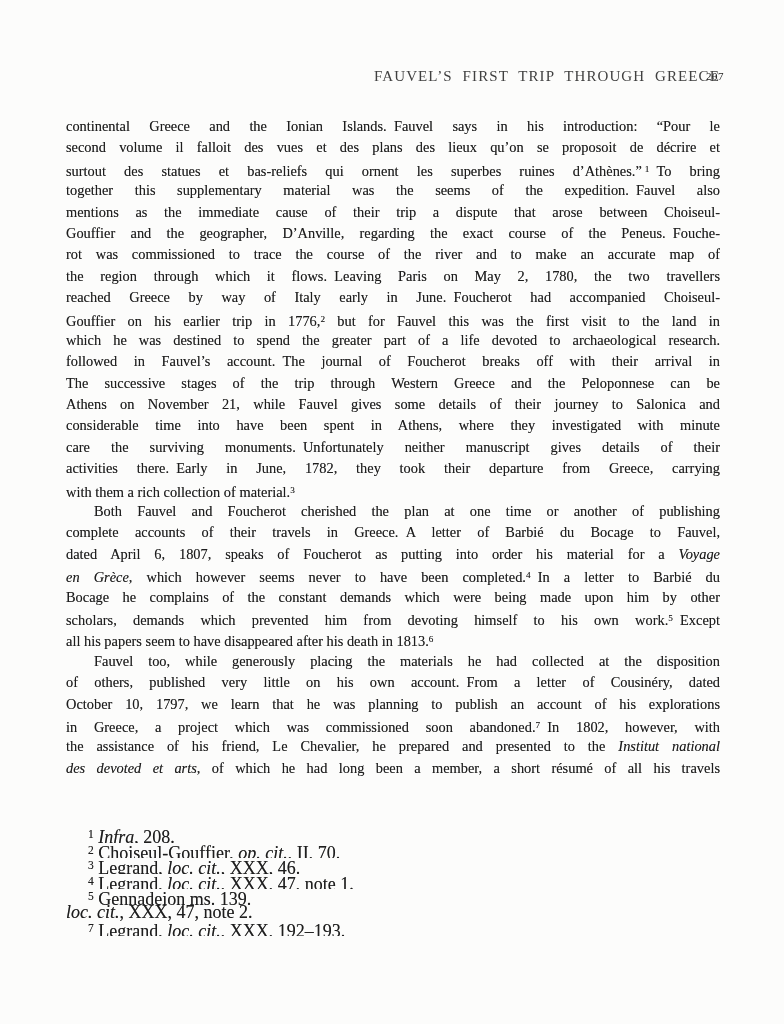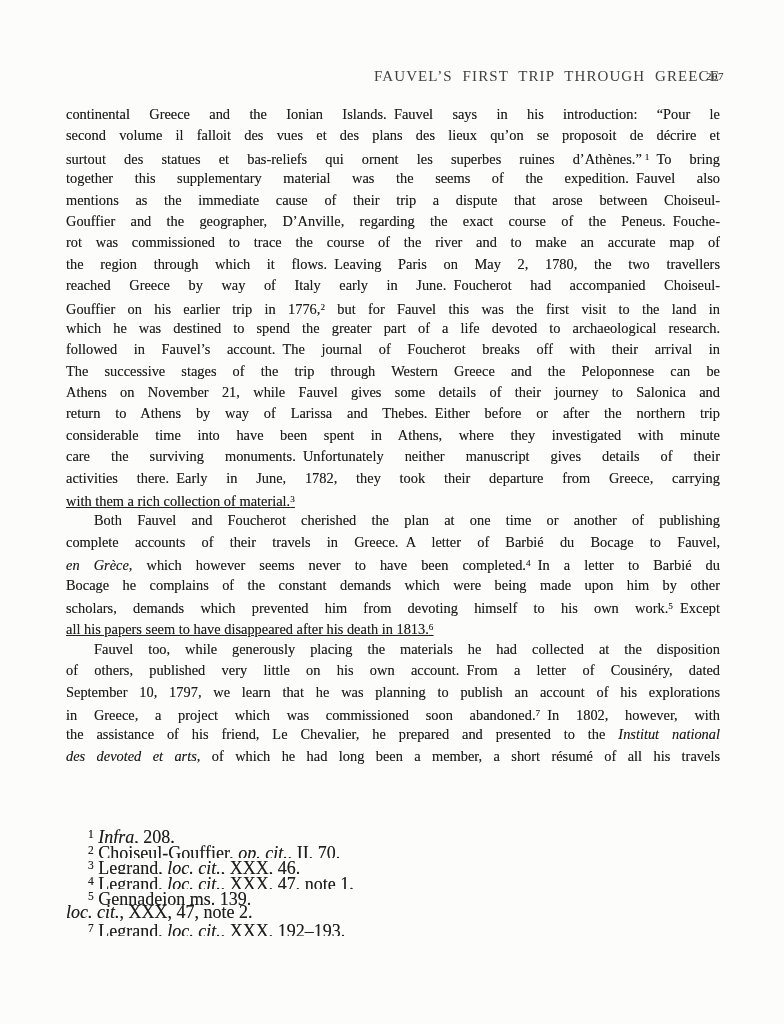--- a/index.html
+++ b/index.html
@@ -32,34 +32,34 @@
     right: -4px;
     top: 0;
     font-size: 11px;
     line-height: 20px;
     letter-spacing: 0.5px;
     color: #222;
   }
   .body-text {
     position: absolute;
     left: 66px;
-    top: 104px;
+    top: 116px;
     width: 654px;
   }
   .bline {
     height: 21.4px;
     line-height: 21.4px;
     font-size: 14.4px;
     overflow: hidden;
     text-align: justify;
     text-align-last: justify;
     white-space: normal;
     text-shadow: 0 0 0.3px rgba(25,25,25,0.5);
   }
-  .bline.end { text-align-last: left; text-decoration: underline; }
+  .bline.end { text-align-last: left; }
   .bline.ind { text-indent: 28px; }
   .footnotes {
     position: absolute;
     left: 66px;
     top: 827px;
     width: 654px;
   }
   .fline {
     height: 15.6px;
     line-height: 15.6px;
@@ -96,38 +96,38 @@
         <div class="bline"><span>mentions as the immediate cause of their trip a dispute that arose between Choiseul-</span></div>
         <div class="bline"><span>Gouffier and the geographer, D’Anville, regarding the exact course of the Peneus. Fouche-</span></div>
         <div class="bline"><span>rot was commissioned to trace the course of the river and to make an accurate map of</span></div>
         <div class="bline"><span>the region through which it flows. Leaving Paris on May 2, 1780, the two travellers</span></div>
         <div class="bline"><span>reached Greece by way of Italy early in June. Foucherot had accompanied Choiseul-</span></div>
         <div class="bline"><span>Gouffier on his earlier trip in 1776,</span><span class="sup">2</span><span> but for Fauvel this was the first visit to the land in</span></div>
         <div class="bline"><span>which he was destined to spend the greater part of a life devoted to archaeological research.</span></div>
         <div class="bline"><span>followed in Fauvel’s account. The journal of Foucherot breaks off with their arrival in</span></div>
         <div class="bline"><span>The successive stages of the trip through Western Greece and the Peloponnese can be</span></div>
         <div class="bline"><span>Athens on November 21, while Fauvel gives some details of their journey to Salonica and</span></div>
-        <div class="bline"><span>return to Athens by way of Larissa and Thebes. Either before or after the northern trip</span></div>
         <div class="bline"><span>considerable time into have been spent in Athens, where they investigated with minute</span></div>
         <div class="bline"><span>care the surviving monuments. Unfortunately neither manuscript gives details of their</span></div>
         <div class="bline"><span>activities there. Early in June, 1782, they took their departure from Greece, carrying</span></div>
         <div class="bline end"><span>with them a rich collection of material.</span><span class="sup">3</span></div>
       </div>
       <div>
         <div class="bline ind"><span>Both Fauvel and Foucherot cherished the plan at one time or another of publishing</span></div>
         <div class="bline"><span>complete accounts of their travels in Greece. A letter of Barbié du Bocage to Fauvel,</span></div>
+        <div class="bline"><span>dated April 6, 1807, speaks of Foucherot as putting into order his material for a </span><span class="it">Voyage</span></div>
         <div class="bline"><span class="it">en Grèce</span><span>, which however seems never to have been completed.</span><span class="sup">4</span><span> In a letter to Barbié du</span></div>
         <div class="bline"><span>Bocage he complains of the constant demands which were being made upon him by other</span></div>
         <div class="bline"><span>scholars, demands which prevented him from devoting himself to his own work.</span><span class="sup">5</span><span> Except</span></div>
         <div class="bline end"><span>all his papers seem to have disappeared after his death in 1813.</span><span class="sup">6</span></div>
       </div>
       <div>
         <div class="bline ind"><span>Fauvel too, while generously placing the materials he had collected at the disposition</span></div>
         <div class="bline"><span>of others, published very little on his own account. From a letter of Cousinéry, dated</span></div>
-        <div class="bline"><span>September 10, 1797, we learn that he was planning to publish an account of his explorations</span></div>
+        <div class="bline"><span>October 10, 1797, we learn that he was planning to publish an account of his explorations</span></div>
         <div class="bline"><span>in Greece, a project which was commissioned soon abandoned.</span><span class="sup">7</span><span> In 1802, however, with</span></div>
         <div class="bline"><span>the assistance of his friend, Le Chevalier, he prepared and presented to the </span><span class="it">Institut national</span></div>
         <div class="bline"><span class="it">des devoted et arts</span><span>, of which he had long been a member, a short résumé of all his travels</span></div>
       </div>
     </div>
 
   <div class="footnotes" id="footnotes">
       <div>
         <div class="fline ind end"><span class="sup">1</span><span> </span><span class="it">Infra</span><span>, 208.</span></div>
       </div>

